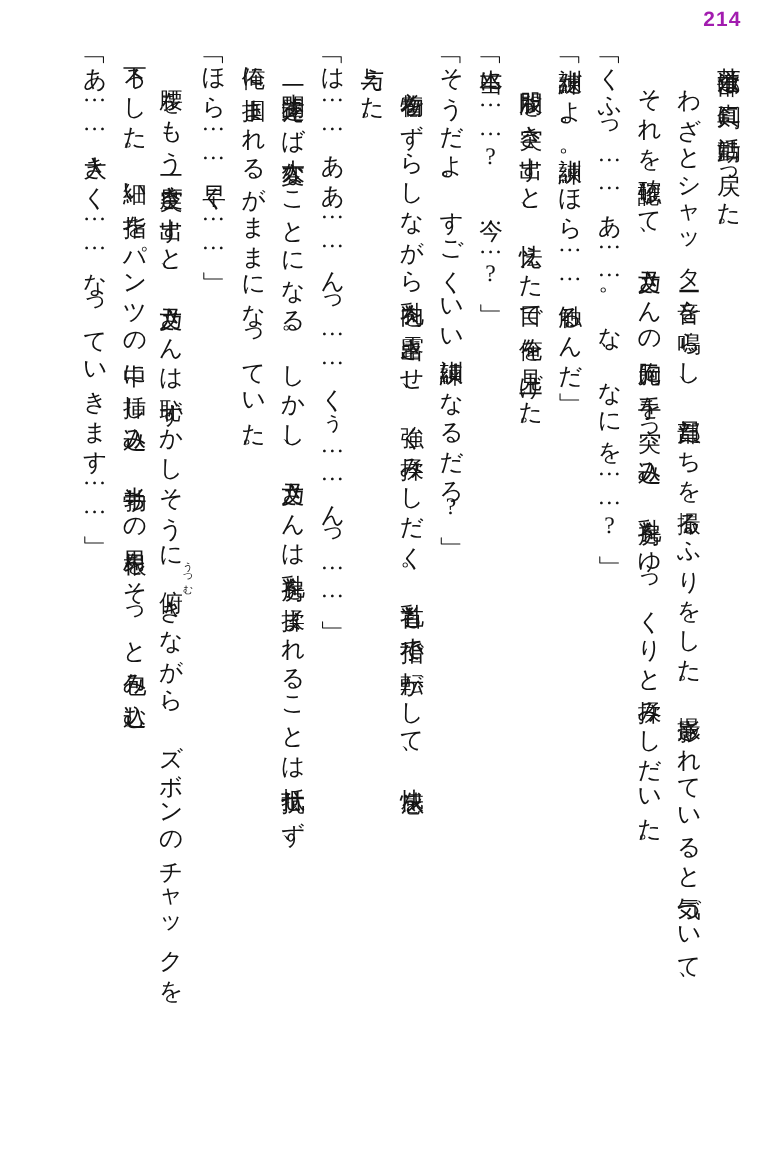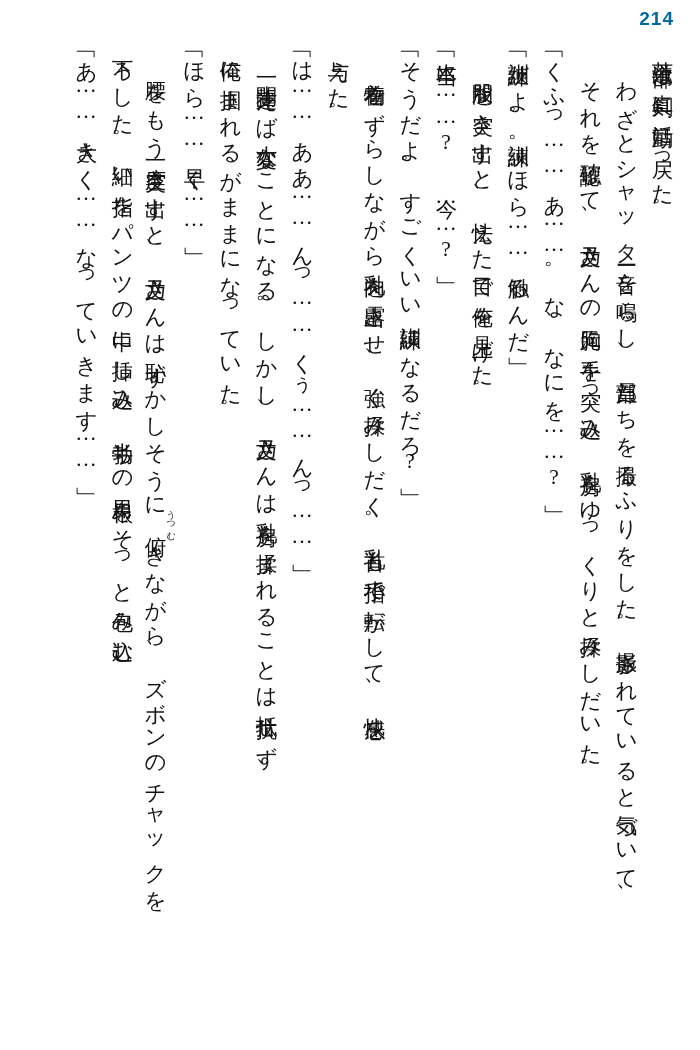--- a/index.html
+++ b/index.html
@@ -17,21 +17,21 @@
     color: #111111;
   }
   .page-number {
     position: absolute;
     top: 8px;
     right: 26px;
     font-family: "Liberation Sans", sans-serif;
     font-size: 19px;
     font-weight: bold;
     letter-spacing: 1px;
-    color: #0369a1;
+    color: #a21caf;
   }
   .body-text {
     position: absolute;
     top: 44px;
     right: 20px;
     left: 20px;
     height: 985px;
     display: flex;
     flex-direction: row-reverse;
     justify-content: flex-start;

